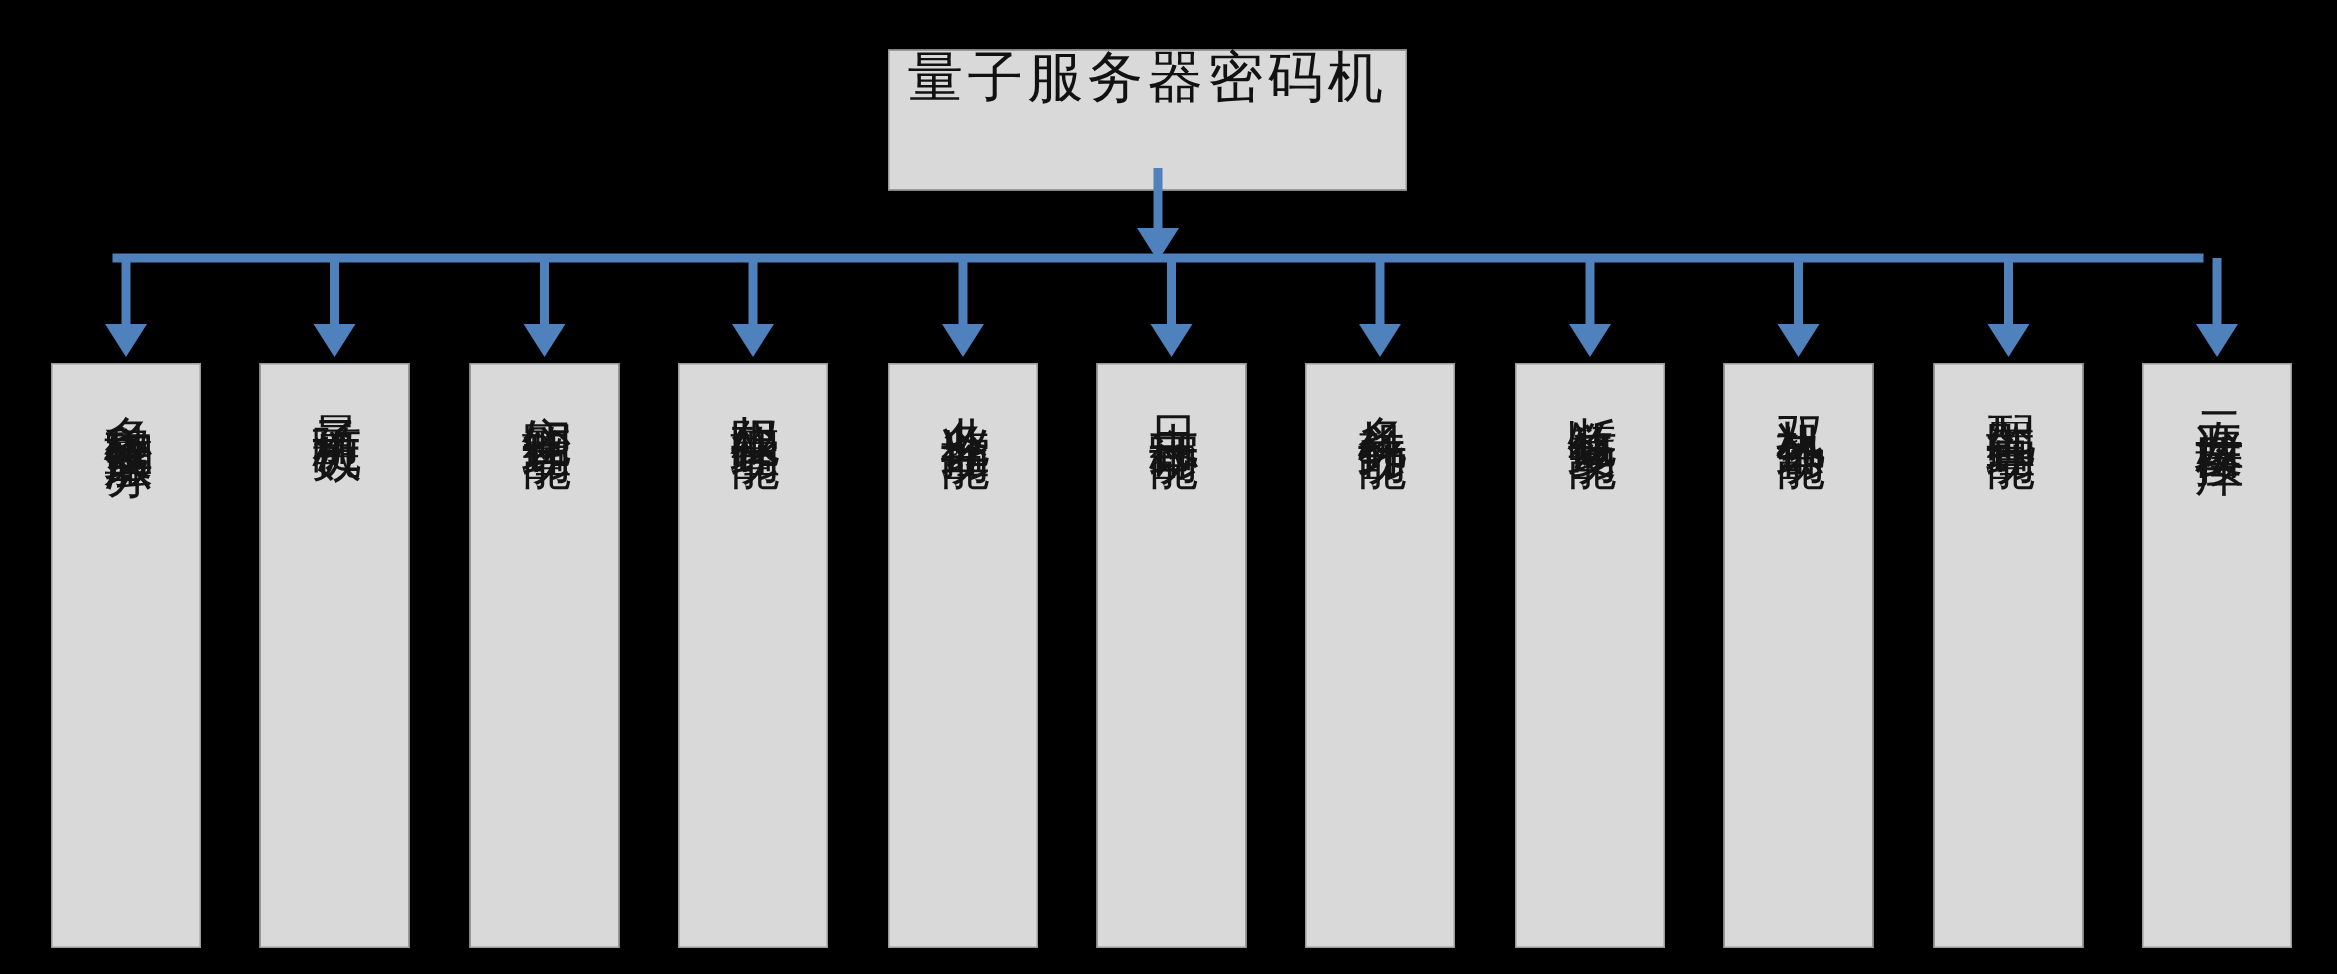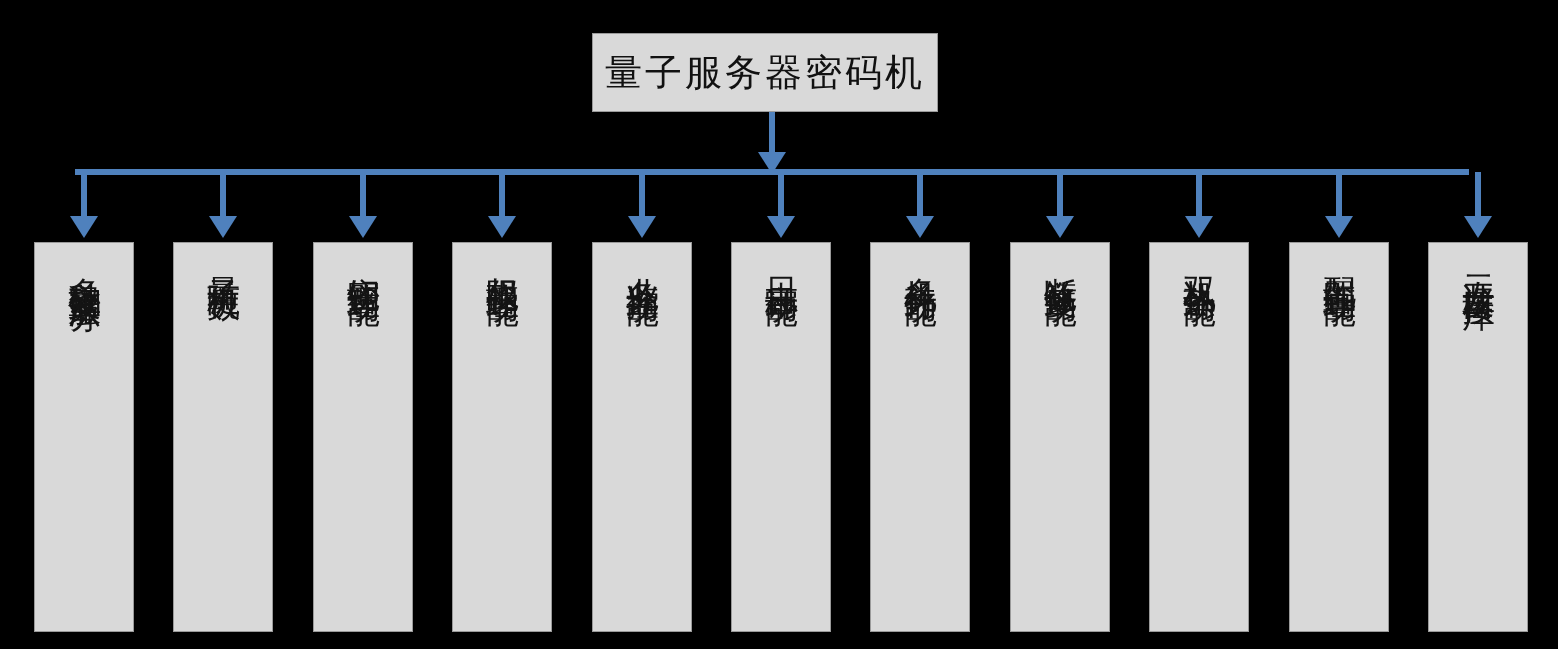--- a/index.html
+++ b/index.html
@@ -21,23 +21,22 @@
   .node-box {
     position: absolute;
     background: #d9d9d9;
     border: 1px solid #9a9a9a;
     box-sizing: border-box;
   }
   .root-box {
     left: 592px;
     top: 33px;
     width: 346px;
-    height: 79px;
+    height: 94px;
     display: flex;
-    align-items: center;
     justify-content: center;
   }
   .root-label {
     font-size: 37px;
     color: #111111;
     letter-spacing: 3px;
     line-height: 1;
     white-space: nowrap;
   }
   .leaf-box {

